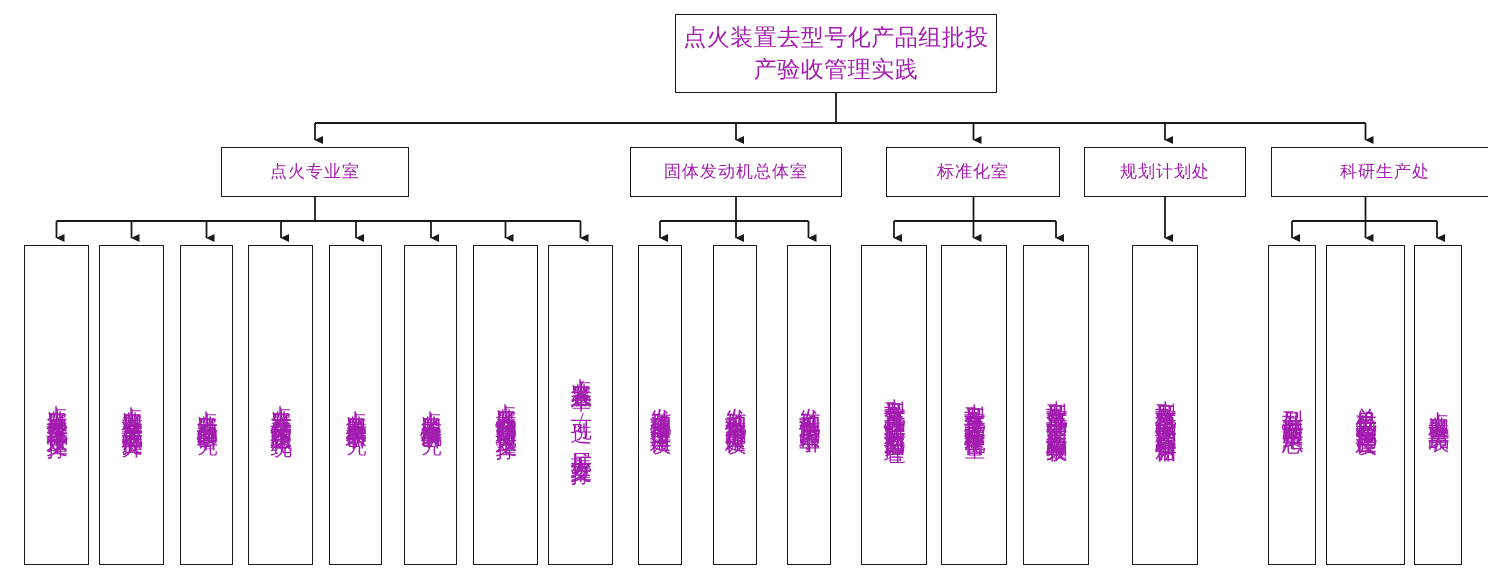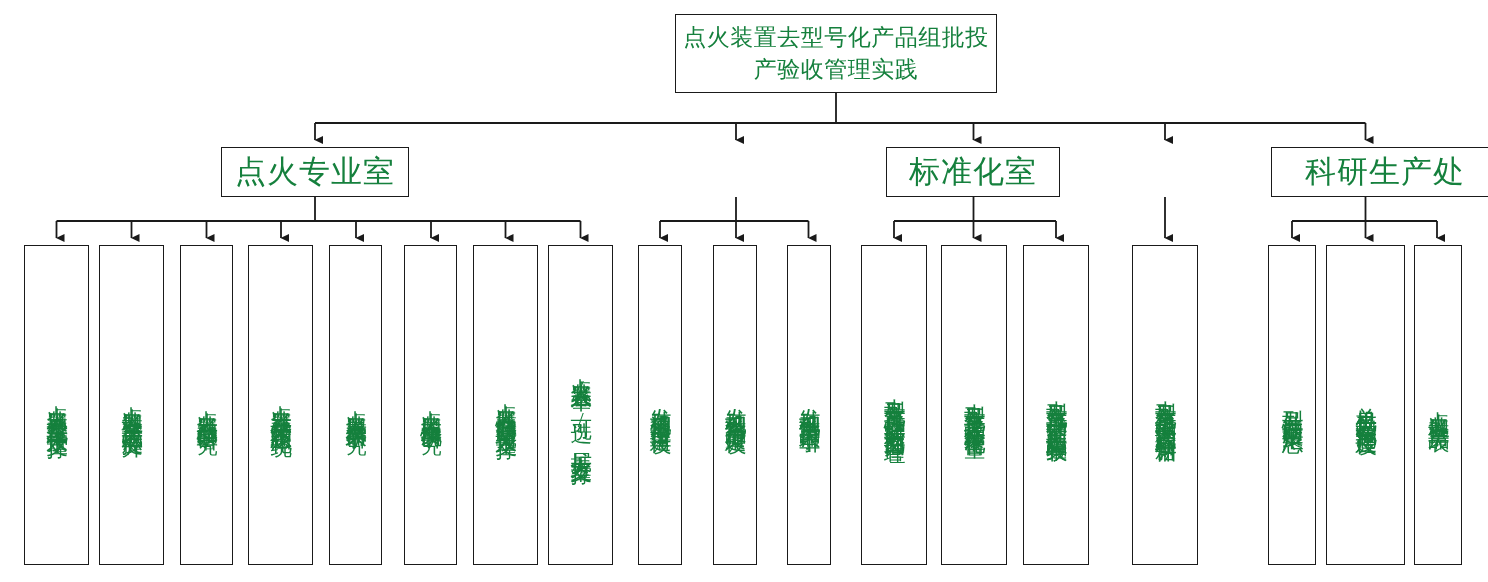--- a/index.html
+++ b/index.html
@@ -33,21 +33,21 @@
     border: 1.6px solid #1a1a1a;
     background: #ffffff;
     display: flex;
     align-items: center;
     justify-content: center;
     overflow: hidden;
   }
   .node-label {
     display: block;
     text-align: center;
-    color: #15803d;
+    color: #a21caf;
     line-height: 1.18;
     white-space: pre-wrap;
   }
   
   .node.root {
     left: 675px;
     top: 14px;
     width: 322px;
     height: 79px;
   }
@@ -55,21 +55,21 @@
     font-size: 23px;
     line-height: 1.35;
     letter-spacing: 0.5px;
   }
   
   .node.dept {
     top: 147px;
     height: 50px;
   }
   .node.dept .node-label {
-    font-size: 31px;
+    font-size: 17px;
     letter-spacing: 1px;
   }
   .dept-ignition   { left: 221px; width: 188px; }
   .dept-engine     { left: 630px; width: 212px; }
   .dept-standard   { left: 886px; width: 174px; }
   .dept-planning   { left: 1084px; width: 162px; }
   .dept-research   { left: 1271px; width: 228px; }
 
   
   .node.leaf {
@@ -145,23 +145,29 @@
     </g>
   </svg>
 
   <div class="node root">
     <span class="node-label">点火装置去型号化产品组批投产验收管理实践</span>
   </div>
 
   <div class="node dept dept-ignition">
     <span class="node-label">点火专业室</span>
   </div>
+  <div class="node dept dept-engine">
+    <span class="node-label">固体发动机总体室</span>
+  </div>
   <div class="node dept dept-standard">
     <span class="node-label">标准化室</span>
   </div>
+  <div class="node dept dept-planning">
+    <span class="node-label">规划计划处</span>
+  </div>
   <div class="node dept dept-research">
     <span class="node-label">科研生产处</span>
   </div>
 
   <div class="node leaf" style="left:24px;width:65px;">
     <span class="node-label">点火装置去型号化工作技术支撑</span>
   </div>
   <div class="node leaf" style="left:99px;width:65px;">
     <span class="node-label">点火装置型谱产品成熟度提升</span>
   </div>

